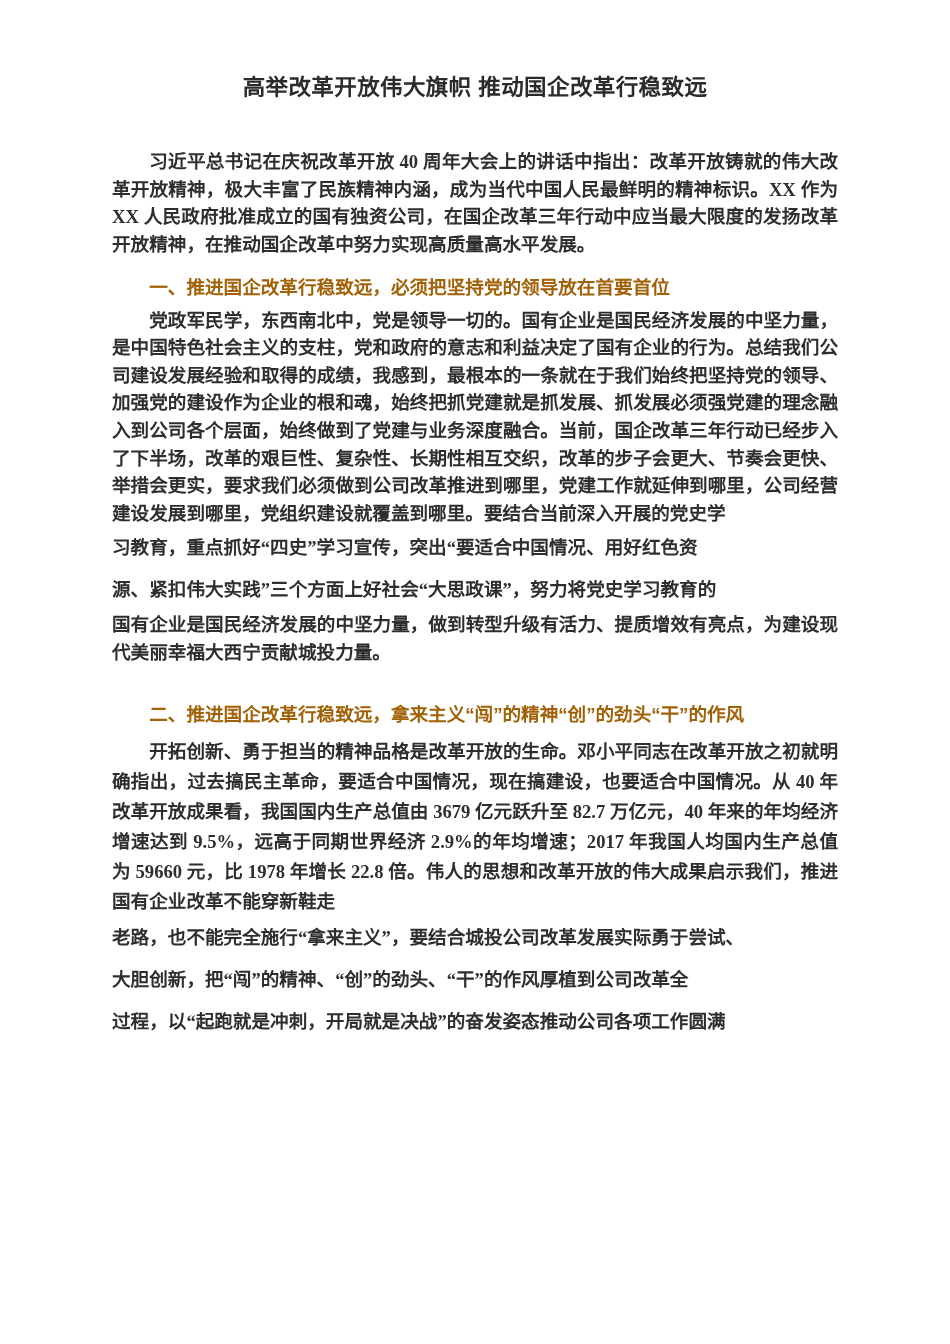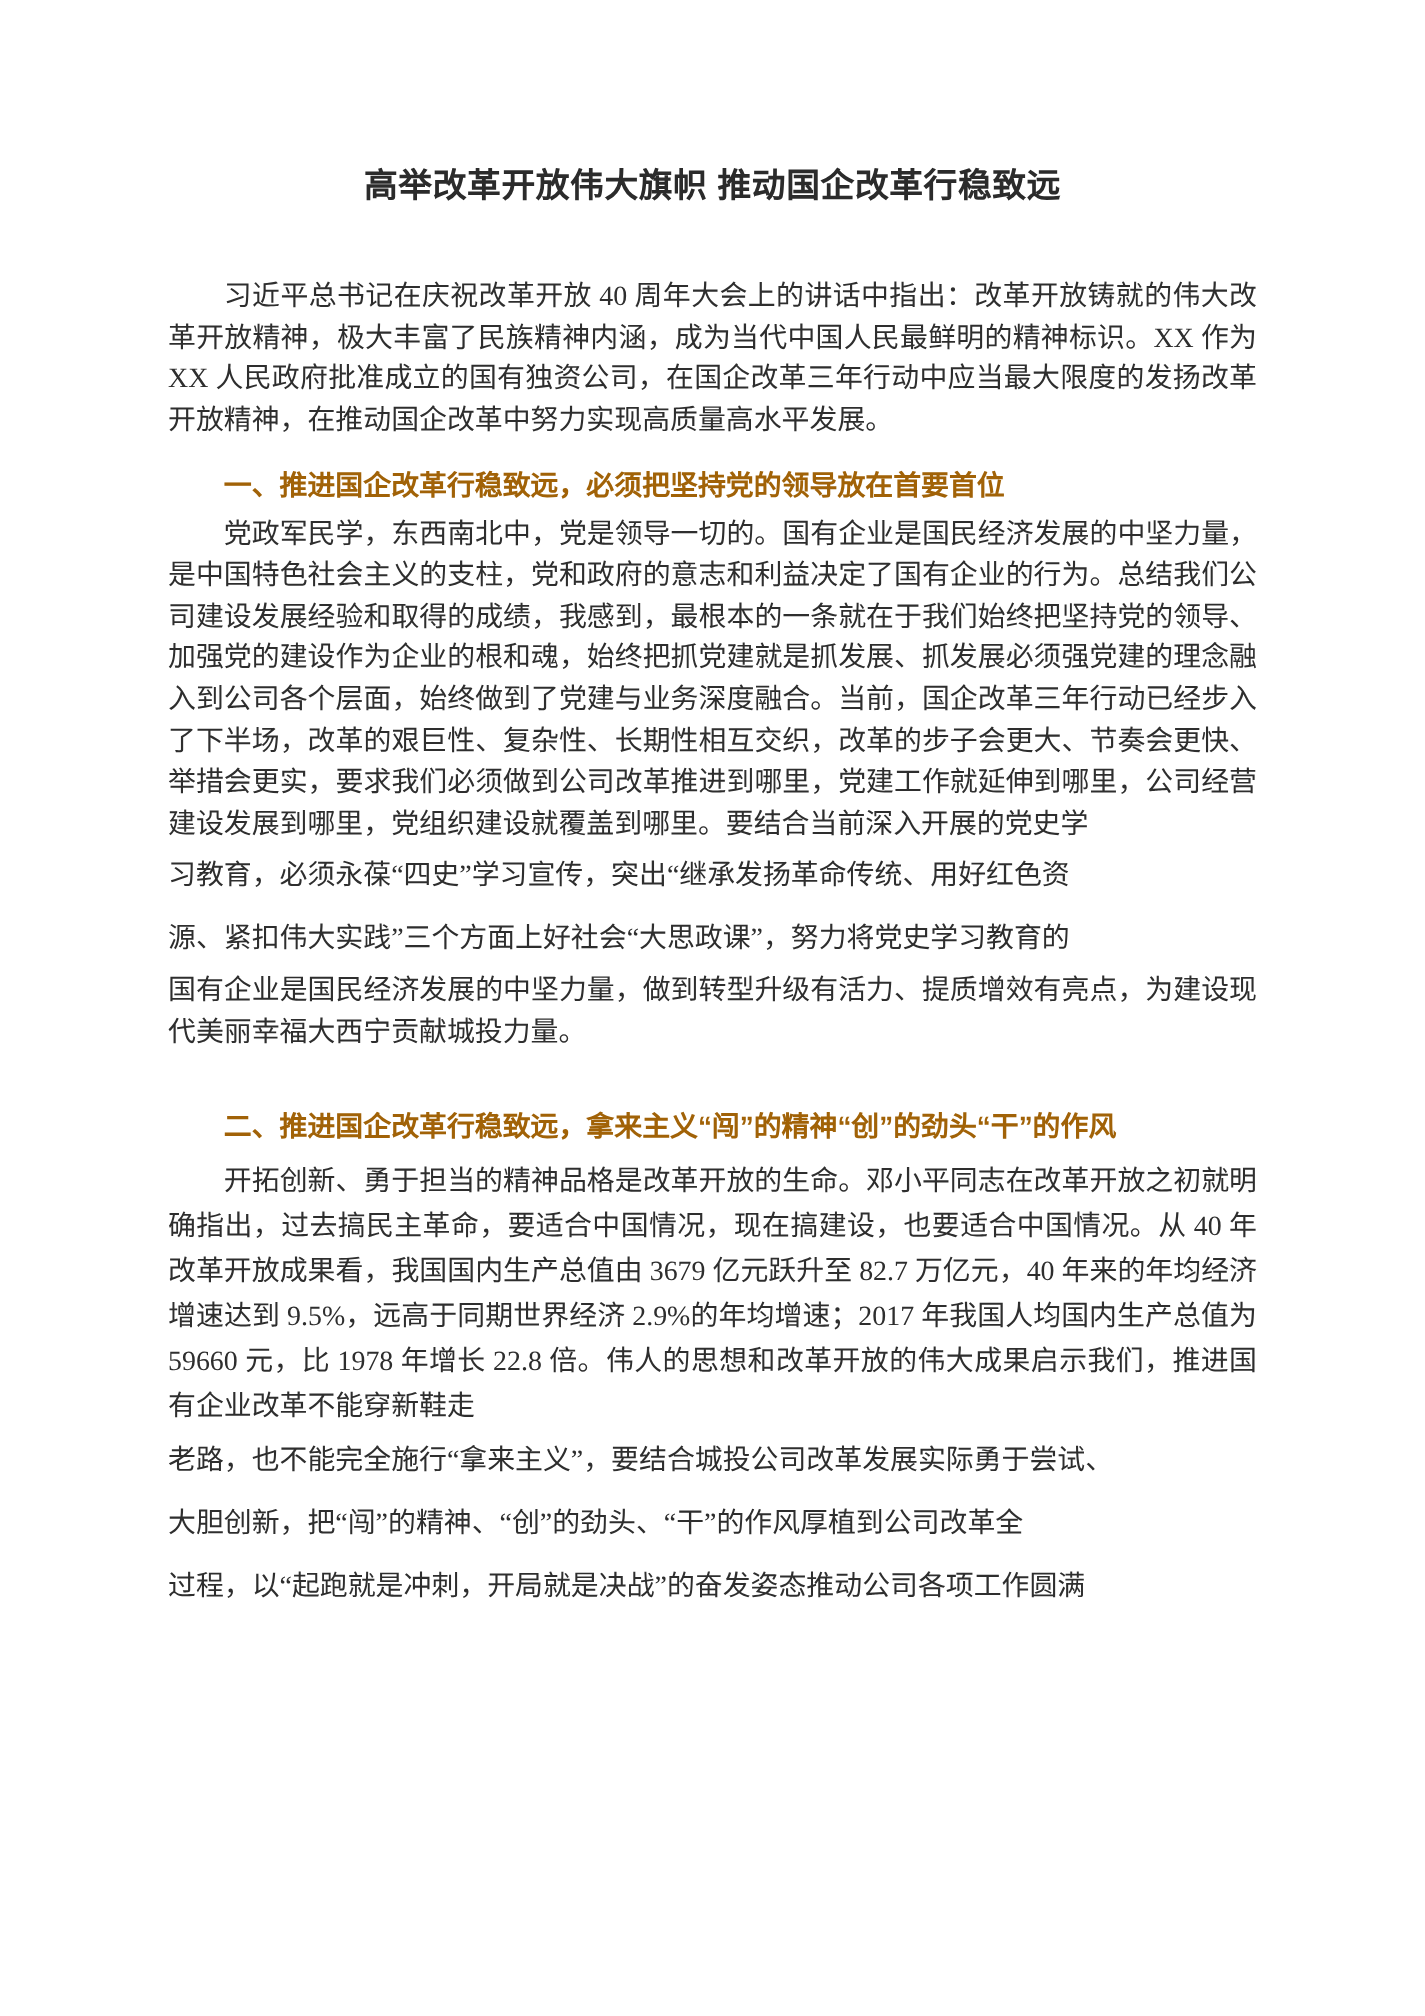--- a/index.html
+++ b/index.html
@@ -27,33 +27,34 @@
   }
 
   .doc-title {
     font-family: "Liberation Sans", "DejaVu Sans", sans-serif;
     font-weight: bold;
     font-size: 22.5px;
     letter-spacing: 0.4px;
     color: #2b2b2b;
     text-align: center;
     margin: 0;
-    padding-top: 109px;
+    padding-top: 73px;
     line-height: 1.3;
     white-space: pre;
   }
 
   .body-text {
     font-family: "Liberation Serif", "DejaVu Serif", serif;
     font-size: 18.6px;
     color: #2e2e2e;
     text-align: justify;
     text-justify: inter-ideograph;
     margin: 0;
     text-indent: 2em;
+    font-weight: bold;
   }
 
   
   .para-intro {
     margin-top: 46px;
     line-height: 27.6px;
   }
 
   .section-heading {
     font-family: "Liberation Sans", "DejaVu Sans", sans-serif;
@@ -108,21 +109,21 @@
 <div class="page">
 
   <h1 class="doc-title">高举改革开放伟大旗帜 推动国企改革行稳致远</h1>
 
   <p class="body-text para-intro">习近平总书记在庆祝改革开放 40 周年大会上的讲话中指出：改革开放铸就的伟大改革开放精神，极大丰富了民族精神内涵，成为当代中国人民最鲜明的精神标识。XX 作为 XX 人民政府批准成立的国有独资公司，在国企改革三年行动中应当最大限度的发扬改革开放精神，在推动国企改革中努力实现高质量高水平发展。</p>
 
   <h2 class="section-heading heading-1">一、推进国企改革行稳致远，必须把坚持党的领导放在首要首位</h2>
 
   <p class="body-text para-tight">党政军民学，东西南北中，党是领导一切的。国有企业是国民经济发展的中坚力量，是中国特色社会主义的支柱，党和政府的意志和利益决定了国有企业的行为。总结我们公司建设发展经验和取得的成绩，我感到，最根本的一条就在于我们始终把坚持党的领导、加强党的建设作为企业的根和魂，始终把抓党建就是抓发展、抓发展必须强党建的理念融入到公司各个层面，始终做到了党建与业务深度融合。当前，国企改革三年行动已经步入了下半场，改革的艰巨性、复杂性、长期性相互交织，改革的步子会更大、节奏会更快、举措会更实，要求我们必须做到公司改革推进到哪里，党建工作就延伸到哪里，公司经营建设发展到哪里，党组织建设就覆盖到哪里。要结合当前深入开展的党史学</p>
 
-  <p class="body-text para-loose cont">习教育，必须永葆“四史”学习宣传，突出“继承发扬革命传统、用好红色资</p>
+  <p class="body-text para-loose cont">习教育，重点抓好“四史”学习宣传，突出“要适合中国情况、用好红色资</p>
 
   <p class="body-text para-loose cont">源、紧扣伟大实践”三个方面上好社会“大思政课”，努力将党史学习教育的</p>
 
   <p class="body-text para-medium">国有企业是国民经济发展的中坚力量，做到转型升级有活力、提质增效有亮点，为建设现代美丽幸福大西宁贡献城投力量。</p>
 
   <h2 class="section-heading heading-2">二、推进国企改革行稳致远，拿来主义“闯”的精神“创”的劲头“干”的作风</h2>
 
   <p class="body-text para-body-2">开拓创新、勇于担当的精神品格是改革开放的生命。邓小平同志在改革开放之初就明确指出，过去搞民主革命，要适合中国情况，现在搞建设，也要适合中国情况。从 40 年改革开放成果看，我国国内生产总值由 3679 亿元跃升至 82.7 万亿元，40 年来的年均经济增速达到 9.5%，远高于同期世界经济 2.9%的年均增速；2017 年我国人均国内生产总值为 59660 元，比 1978 年增长 22.8 倍。伟人的思想和改革开放的伟大成果启示我们，推进国有企业改革不能穿新鞋走</p>
 
   <p class="body-text para-loose cont">老路，也不能完全施行“拿来主义”，要结合城投公司改革发展实际勇于尝试、</p>

